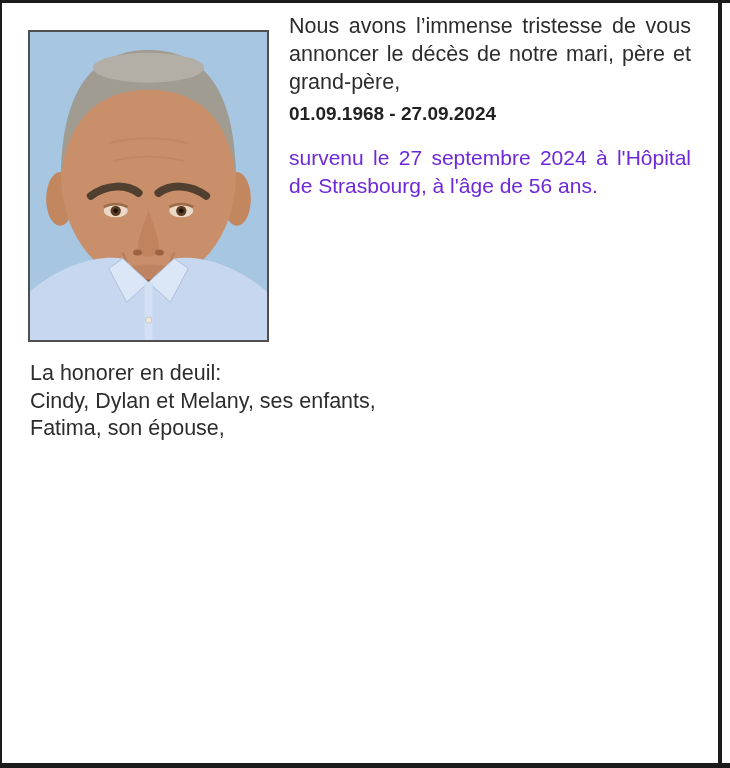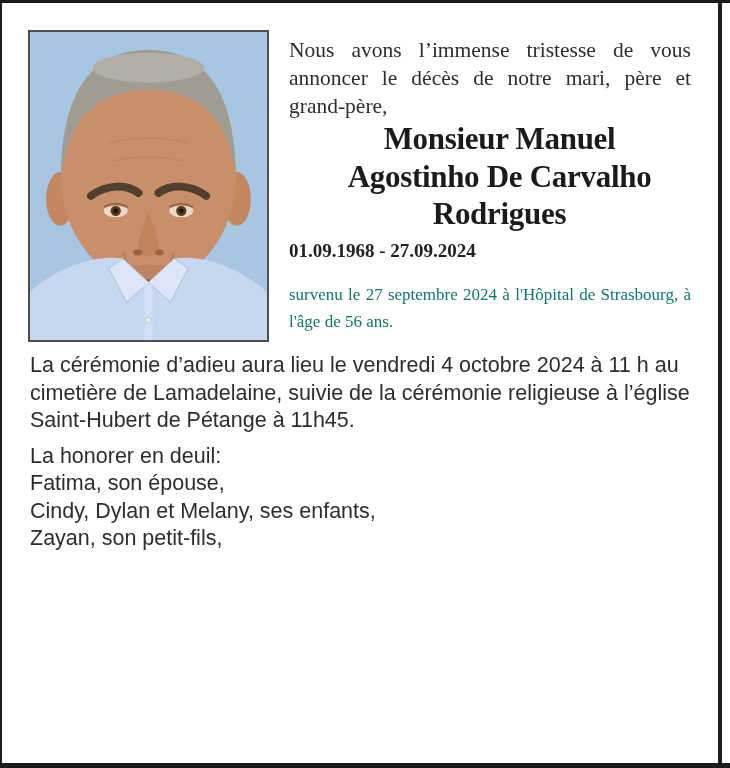--- a/index.html
+++ b/index.html
@@ -24,21 +24,21 @@
   .photo {
     position: absolute; left: 28px; top: 30px;
     width: 241px; height: 312px;
     border: 2px solid #4f4f4f;
     box-sizing: border-box;
     background: #a6c6e1;
   }
   .photo svg { display: block; width: 100%; height: 100%; }
 
   .right-col {
-    position: absolute; left: 289px; top: 36px; width: 421px; font-family: Liberation Serif, serif;
+    position: absolute; left: 289px; top: 12px; width: 421px;
   }
   .intro {
     width: 402px;
     font-size: 21.5px; line-height: 28px;
     text-align: justify;
     color: #2d2d2d;
   }
   .name-block {
     margin-top: 0px;
     width: 421px;
@@ -52,23 +52,23 @@
     margin-top: 6px;
     width: 421px;
     text-align: left;
     font-weight: bold;
     font-size: 19px; line-height: 24px;
     color: #222222;
   }
   .survenu {
     margin-top: 18px;
     width: 402px;
-    font-size: 17px; line-height: 27.5px;
+    font-size: 21px; line-height: 27.5px;
     text-align: justify;
-    color: #0f766e;
+    color: #6d28d9;
   }
 
   .lower {
     position: absolute; left: 30px; top: 352px; width: 680px;
     font-size: 21.5px; line-height: 27.5px;
     color: #2d2d2d;
   }
   .lower .para { margin: 0 0 8px 0; }
   .lower .line { margin: 0; }
 </style>
@@ -126,34 +126,27 @@
       <path d="M-2,312 L-2,264 C30,234 70,224 94,228 L120,252 L146,228 C170,224 210,234 242,264 L242,312 Z" fill="#c7d7ef"></path>
       <path d="M94,228 L120,252 L98,272 L80,238 Z" fill="#dbe6f7" stroke="#aebfd9" stroke-width="1"></path>
       <path d="M146,228 L120,252 L142,272 L160,238 Z" fill="#dbe6f7" stroke="#aebfd9" stroke-width="1"></path>
       <rect x="116" y="252" width="8" height="58" fill="#d3e0f4"></rect>
       <circle cx="120" cy="290" r="3.2" fill="#efe9d8" stroke="#b9c6dd" stroke-width="1"></circle>
     </svg>
   </div>
 
   <div class="right-col">
     <div class="intro">Nous avons l’immense tristesse de vous annoncer le décès de notre mari, père et grand-père,</div>
-    <div class="name-block">
-      <div>Monsieur Manuel</div>
-      <div>Agostinho De Carvalho</div>
-      <div>Rodrigues</div>
-    </div>
     <div class="dates">01.09.1968 - 27.09.2024</div>
     <div class="survenu">survenu le 27 septembre 2024 à l'Hôpital de Strasbourg, à l'âge de 56 ans.</div>
   </div>
 
   <div class="lower">
     <div class="para">
-      <div class="line">La cérémonie d’adieu aura lieu le vendredi 4 octobre 2024 à 11 h au cimetière de Lamadelaine, suivie de la cérémonie religieuse à l’église Saint-Hubert de Pétange à 11h45.</div>
     </div>
     <div class="para">
       <div class="line">La honorer en deuil:</div>
+      <div class="line">Cindy, Dylan et Melany, ses enfants,</div>
       <div class="line">Fatima, son épouse,</div>
-      <div class="line">Cindy, Dylan et Melany, ses enfants,</div>
-      <div class="line">Zayan, son petit-fils,</div>
     </div>
   </div>
 
 </div>
 
 </body></html>

